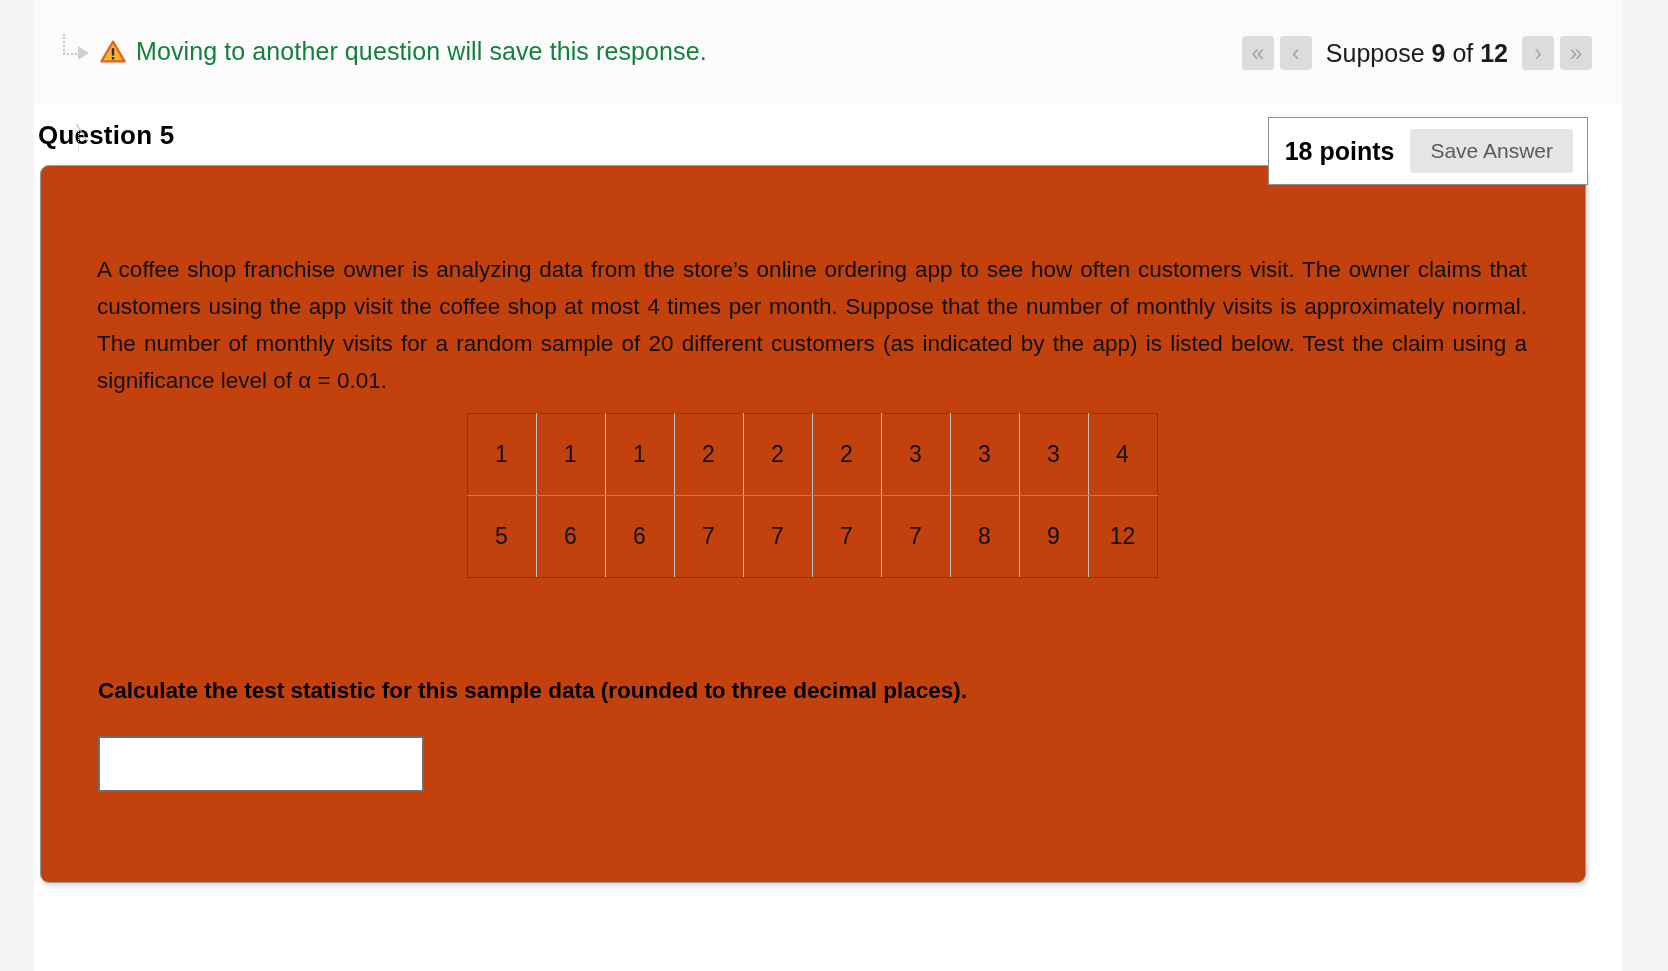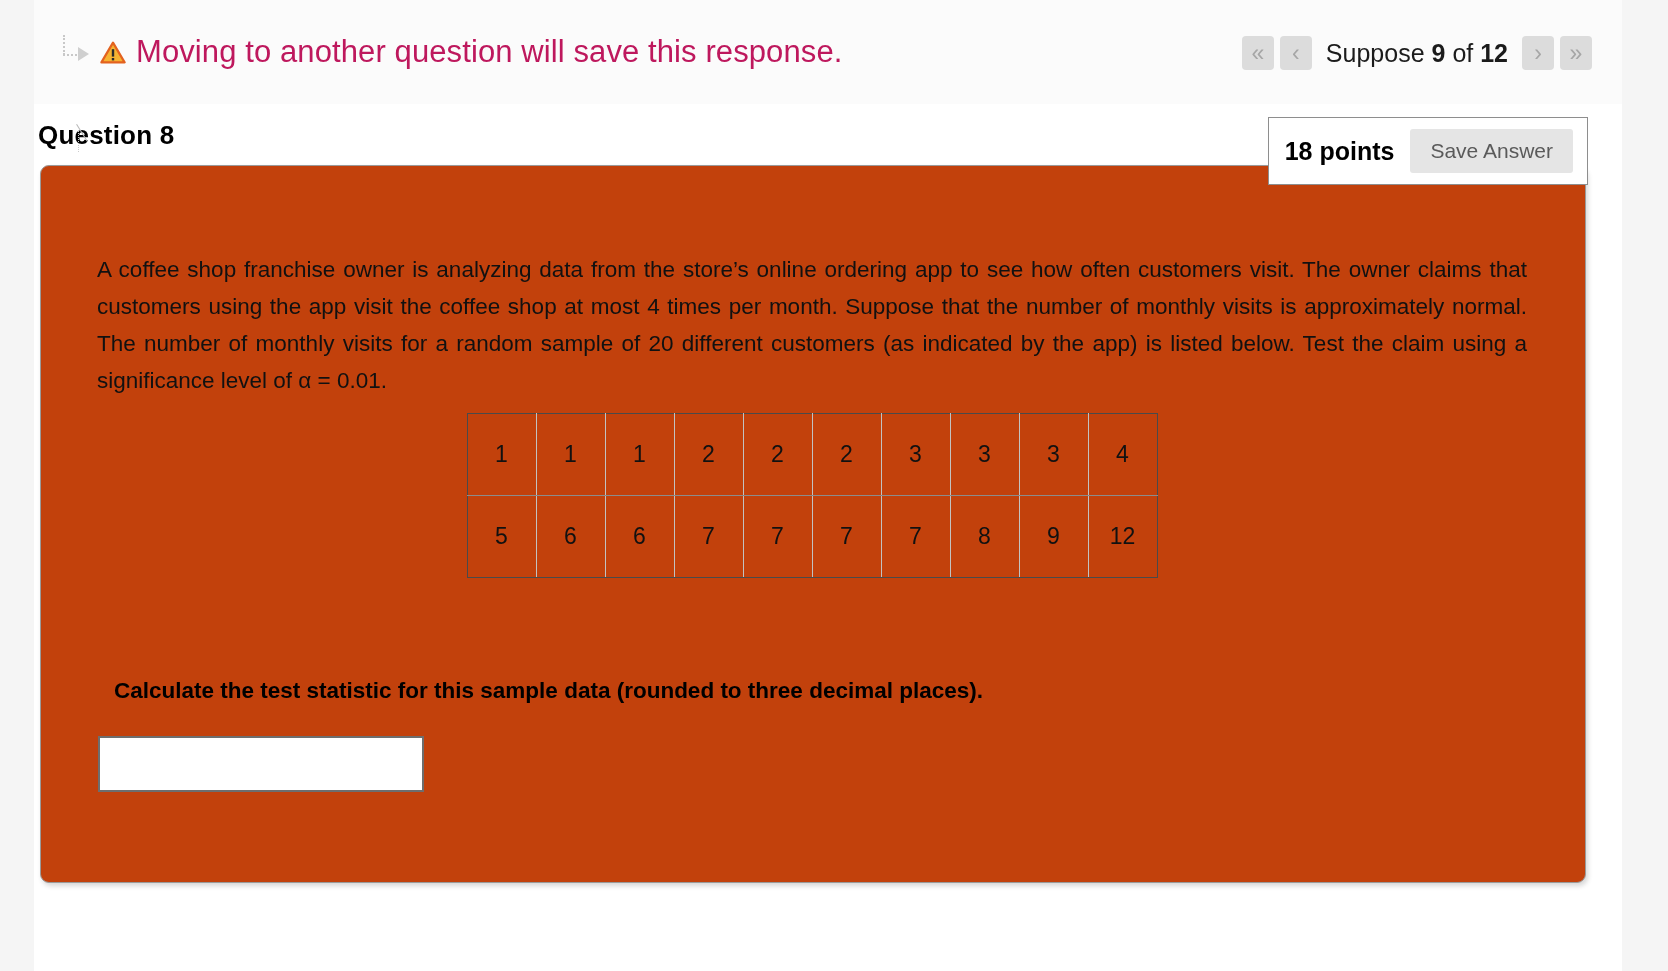--- a/index.html
+++ b/index.html
@@ -80,22 +80,22 @@
     border-left: 11px solid #cfcfcf;
   }
   .warn-icon {
     width: 26px;
     height: 23px;
     position: relative;
     flex: none;
   }
   .warn-icon svg { display: block; }
   .banner-text {
-    font-size: 31px;
-    color: #be185d;
+    font-size: 25px;
+    color: #15803d;
     letter-spacing: 0.1px;
   }
 
   
   .qnav {
     position: absolute;
     right: 30px;
     top: 36px;
     display: flex;
     align-items: center;
@@ -249,21 +249,20 @@
 
   
   .prompt {
     position: absolute;
     left: 1px;
     top: 427px;
     font-size: 22.5px;
     font-weight: bold;
     color: #000;
     white-space: nowrap;
-    margin-left: 16px;
   }
   .answer-input {
     position: absolute;
     left: 1px;
     top: 485px;
     width: 326px;
     height: 56px;
     border: 2px solid #6e6e6e;
     background: #ffffff;
     font-size: 21px;
@@ -309,21 +308,21 @@
         <span>Suppose</span>
         <b>9</b>
         <span>of</span>
         <b>12</b>
       </div>
       <div class="nav-btn">›</div>
       <div class="nav-btn">»</div>
     </div>
   </div>
 
-  <div class="q-heading">Question 8</div>
+  <div class="q-heading">Question 5</div>
   <div class="cursor-artifact">
     <span class="slash"></span>
       <span class="dots"></span>
   </div>
 
   <div class="points-box">
     <span class="points-label">18 points</span>
     <button class="save-answer-btn">Save Answer</button>
   </div>
 

